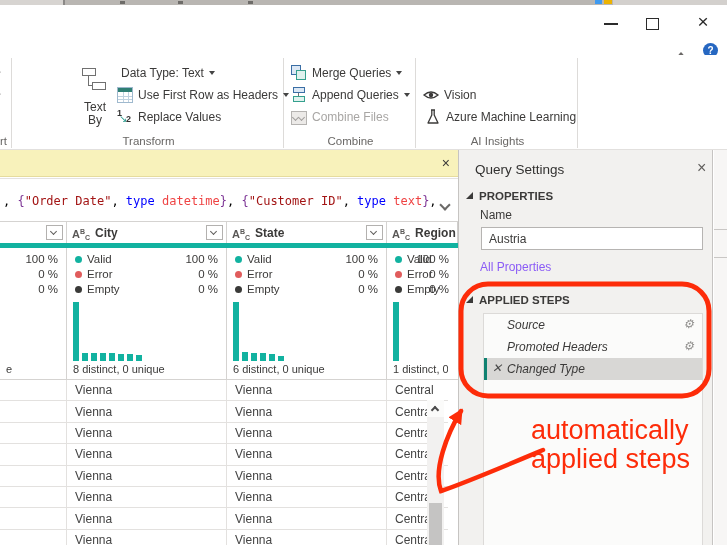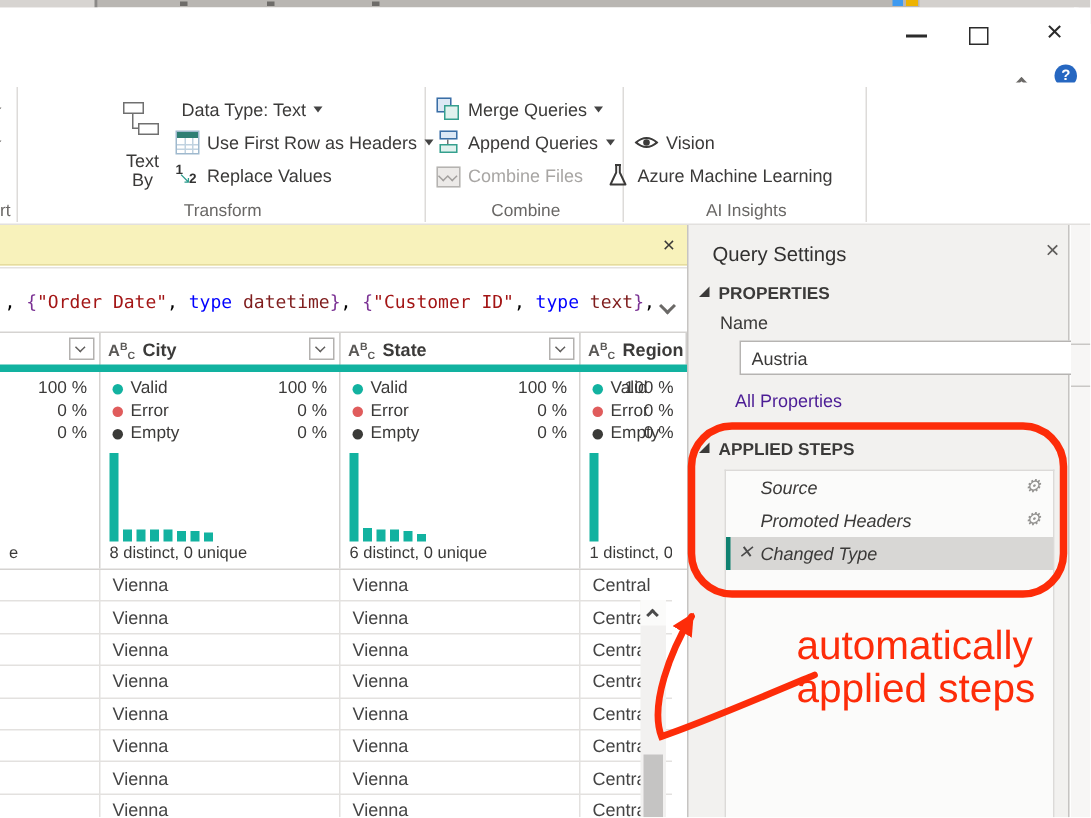--- a/index.html
+++ b/index.html
@@ -79,21 +79,21 @@
 
   
   .banner { position:absolute; top:150px; left:0; width:458px; height:27px; background:#f8f2bb; border-bottom:1px solid #e6dc9e; }
   .banner .x { position:absolute; right:8px; top:5px; font-size:14px; color:#3b3a39; cursor:pointer; }
 
   
   .fbar { position:absolute; top:178px; left:0; width:458px; height:44px; background:#fff; border-top:1px solid #e4e2e0; border-bottom:1px solid #d5d3d1; }
   .fbar .code { position:absolute; left:3px; top:15px; font-family:"DejaVu Sans Mono", monospace; font-size:12px; white-space:pre; }
   .fbar .expand { position:absolute; left:441px; top:16px; }
   .tok-plain { color:#000; } .tok-brace { color:#7b3294; } .tok-string { color:#a31515; }
-  .tok-keyword { color:#0000ff; } .tok-typename { color:#7f1d1d; }
+  .tok-keyword { color:#0000ff; } .tok-typename { color:#ef4444; }
 
   
   #grid { position:absolute; top:222px; left:0; width:458px; height:323px; background:#fff; overflow:hidden; }
   .hcell { position:absolute; top:0; height:21px; border-right:1px solid #d0cecc; display:flex; align-items:center; }
   .abc { margin-left:5px; color:#5a5856; white-space:nowrap; }
   .abc .a { font-size:11px; font-weight:600; } .abc .b { font-size:7px; position:relative; top:-4px; font-weight:600; } .abc .c { font-size:7px; position:relative; top:2px; font-weight:600; }
   .hname { margin-left:5px; font-size:12px; font-weight:600; color:#3b3a39; }
   .filterbtn { position:absolute; top:3px; width:17px; height:15px; border:1px solid #b3b1af; background:#fff; cursor:pointer; }
   .filterbtn .chev { width:5px; height:5px; border-color:#605e5c; border-width:1.5px; position:absolute; left:4px; top:3px; }
   .tealbar { position:absolute; top:21px; left:0; width:458px; height:5px; background:#12b2a0; }
@@ -112,22 +112,22 @@
   .gsb .up .chev { width:6px; height:6px; border-color:#4a4a4a; position:absolute; left:5px; top:7px; }
   .gsb .thumb { position:absolute; left:2px; top:103px; width:13px; height:42px; background:#c5c4c3; cursor:pointer; }
 
   
   .panel { position:absolute; top:150px; left:458px; width:255px; height:395px; background:#f2f1ef; border-left:1px solid #c6c4c2; border-right:1px solid #c6c4c2; }
   .panel .title { position:absolute; left:16px; top:12px; font-size:13.5px; color:#323130; }
   .panel .close { position:absolute; left:238px; top:9px; font-size:16px; color:#605e5c; cursor:pointer; }
   .sechdr { position:absolute; left:7px; font-size:11.5px; font-weight:bold; color:#3b3a39; }
   .tri { display:inline-block; width:0; height:0; border-left:7px solid transparent; border-bottom:7px solid #3b3a39; transform:rotate(0deg); margin-right:6px; position:relative; top:-1px; }
   .namelbl { position:absolute; left:21px; top:58px; font-size:12px; color:#3b3a39; }
-  .nameinput { position:absolute; left:34px; top:77px; width:222px; height:23px; border:1px solid #b6b4b2; background:#fff; font-family:"Liberation Sans",sans-serif; font-size:12px; color:#3b3a39; padding-left:7px; }
-  .allprops { position:absolute; left:31px; top:110px; font-size:12px; color:#4c1d95; cursor:pointer; }
+  .nameinput { position:absolute; left:22px; top:77px; width:222px; height:23px; border:1px solid #b6b4b2; background:#fff; font-family:"Liberation Sans",sans-serif; font-size:12px; color:#3b3a39; padding-left:7px; }
+  .allprops { position:absolute; left:21px; top:110px; font-size:12px; color:#8b5cf6; cursor:pointer; }
   .stepsbox { position:absolute; left:24px; top:163px; width:220px; height:232px; background:#fbfbfa; border:1px solid #dcdad8; border-bottom:none; }
   .steprow { position:relative; width:100%; height:22px; font-size:12px; color:#3b3a39; cursor:pointer;font-style:italic; }
   .steprow .lbl { position:absolute; left:23px; top:4px; }
   .steprow .gear { position:absolute; right:8px; top:3px; color:#949391; font-size:12px; cursor:pointer; }
   .steprow.selected { background:#d8d7d5; }
   .steprow.selected .bar { position:absolute; left:0; top:0; width:3px; height:100%; background:#0f8170; }
   .steprow .del { position:absolute; left:8px; top:3px; color:#4a4a4a; font-size:12px; cursor:pointer; }
 
   .sliver { position:absolute; top:150px; left:714px; width:13px; height:395px; background:#f7f6f5; }
   .sliver .l1,.sliver .l2 { position:absolute; left:0; width:13px; height:1px; background:#c9c7c5; }
@@ -230,21 +230,21 @@
 
     <div class="rib-small" style="left:423px; top:31px">
       <span class="ic16">
         <svg class="ic-eye" width="16" height="16" viewBox="0 0 16 16">
           <path d="M1 8 Q8 2 15 8 Q8 14 1 8 Z" fill="none" stroke="#3b3a39" stroke-width="1.4"></path>
           <circle cx="8" cy="8" r="2.2" fill="#3b3a39"></circle>
         </svg>
       </span>
       <span>Vision</span>
     </div>
-    <div class="rib-small" style="left:404px; top:53px">
+    <div class="rib-small" style="left:425px; top:53px">
       <span class="ic16">
         <svg class="ic-flask" width="16" height="16" viewBox="0 0 16 16">
           <path d="M6 1 H10 M6.8 1 V6 L3 14 H13 L9.2 6 V1" fill="none" stroke="#3b3a39" stroke-width="1.3" stroke-linejoin="round"></path>
         </svg>
       </span>
       <span>Azure Machine Learning</span>
     </div>
     <div class="grp-label" style="left:418px; width:159px">AI Insights</div>
   </div>
 

